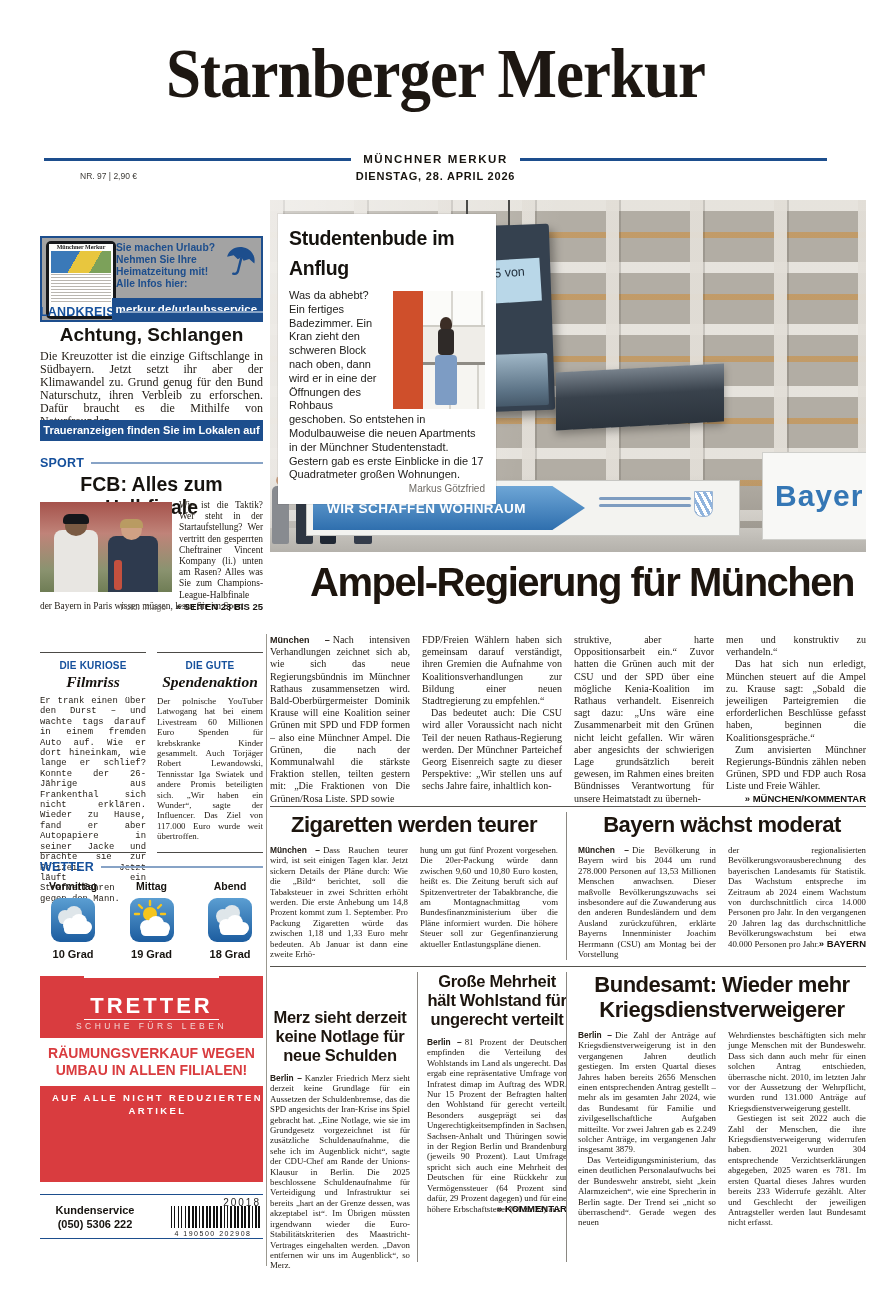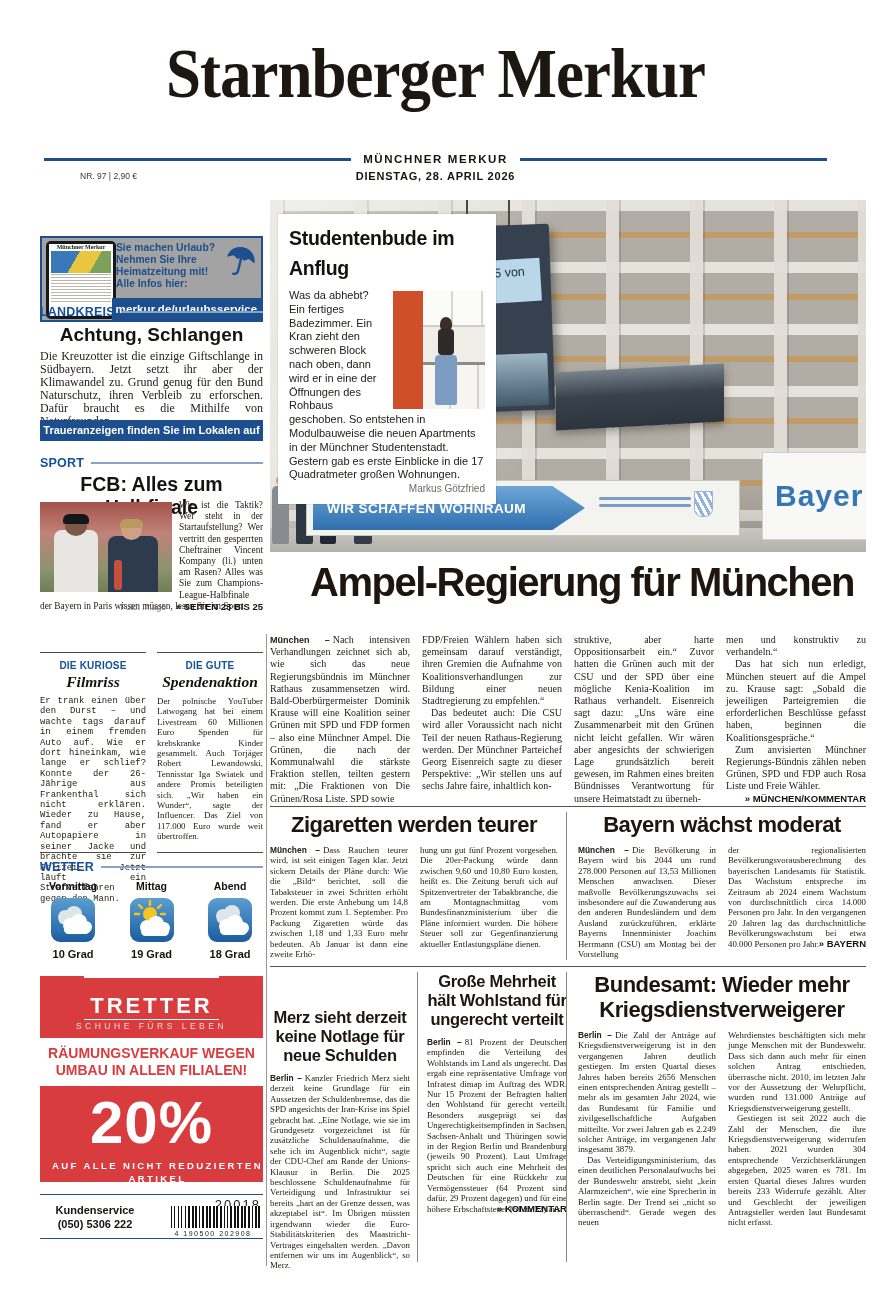--- a/index.html
+++ b/index.html
@@ -75,21 +75,21 @@
   .ad-band{background:#fff;color:#d93c3f;font-weight:bold;font-size:14px;line-height:17px;
            padding:7px 6px;margin-top:7px;}
   .ad-discount{font-size:60px;font-weight:bold;letter-spacing:1px;line-height:62px;margin-top:6px;}
   .ad-note{font-size:9.5px;font-weight:bold;letter-spacing:2.4px;line-height:13px;margin-top:5px;margin-left:12px;}
 
   
   .service{left:40px;top:1194px;width:223px;height:43px;border-top:1.5px solid #1d4e8d;
            border-bottom:1.5px solid #1d4e8d;display:flex;align-items:center;}
   .svc-label{width:110px;text-align:center;font-weight:bold;font-size:11px;line-height:14px;color:#16130f;}
   .barcode-box{margin-left:auto;width:100px;position:relative;height:40px;}
-  .bc-top{position:absolute;right:2px;top:0;font-size:13px;letter-spacing:2px;color:#222;}
+  .bc-top{position:absolute;right:2px;top:0;font-size:10px;letter-spacing:2px;color:#222;}
   .bc-bars{position:absolute;left:8px;right:2px;top:9px;height:22px;
            background:repeating-linear-gradient(90deg,#111 0 1.5px,#fff 1.5px 3.5px,#111 3.5px 4.5px,#fff 4.5px 7px);}
   .bc-num{position:absolute;left:0;right:0;bottom:0;font-size:7px;letter-spacing:1.5px;text-align:center;color:#222;}
 
   
   .photo{left:270px;top:200px;width:596px;height:352px;overflow:hidden;background:#b7b2a9;}
   .building{position:absolute;inset:0;
     background-color:#b2ada4;
     background-image:
       repeating-linear-gradient(90deg,rgba(226,222,215,.95) 0 13px,rgba(60,55,48,.18) 13px 15px,rgba(0,0,0,0) 15px 84px),
@@ -313,21 +313,20 @@
         </svg>
       </div>
       <div class="wx-temp">18 Grad</div>
     </div>
   </div>
 
   <div class="abs ad">
     <div class="ad-brand">TRETTER</div>
     <div class="ad-claim">SCHUHE FÜRS LEBEN</div>
     <div class="ad-band">RÄUMUNGSVERKAUF WEGEN UMBAU IN ALLEN FILIALEN!</div>
-    <div class="ad-discount">20%</div>
     <div class="ad-note">AUF ALLE NICHT REDUZIERTEN ARTIKEL</div>
   </div>
 
   <div class="abs service">
     <div class="svc-label">
       <div>Kundenservice</div>
       <div>(050) 5306 222</div>
     </div>
     <div class="barcode-box">
       <div class="bc-top">20018</div>

